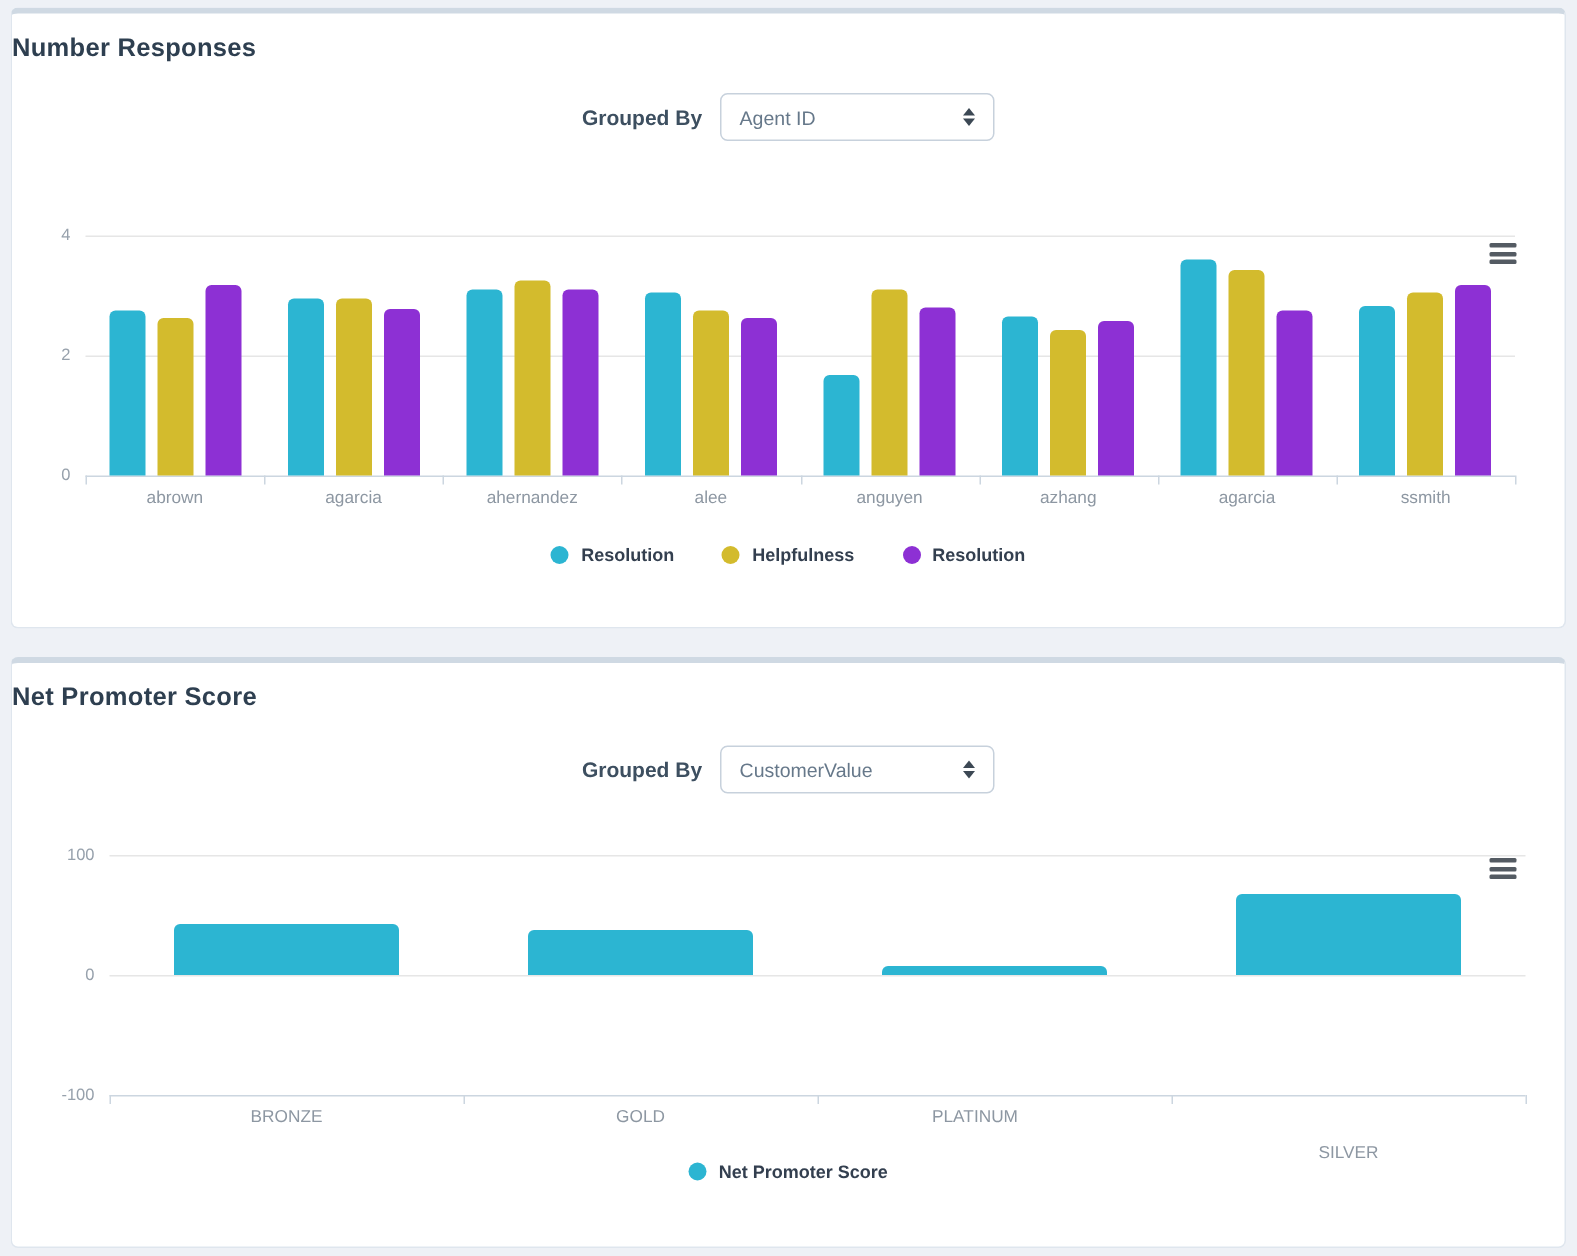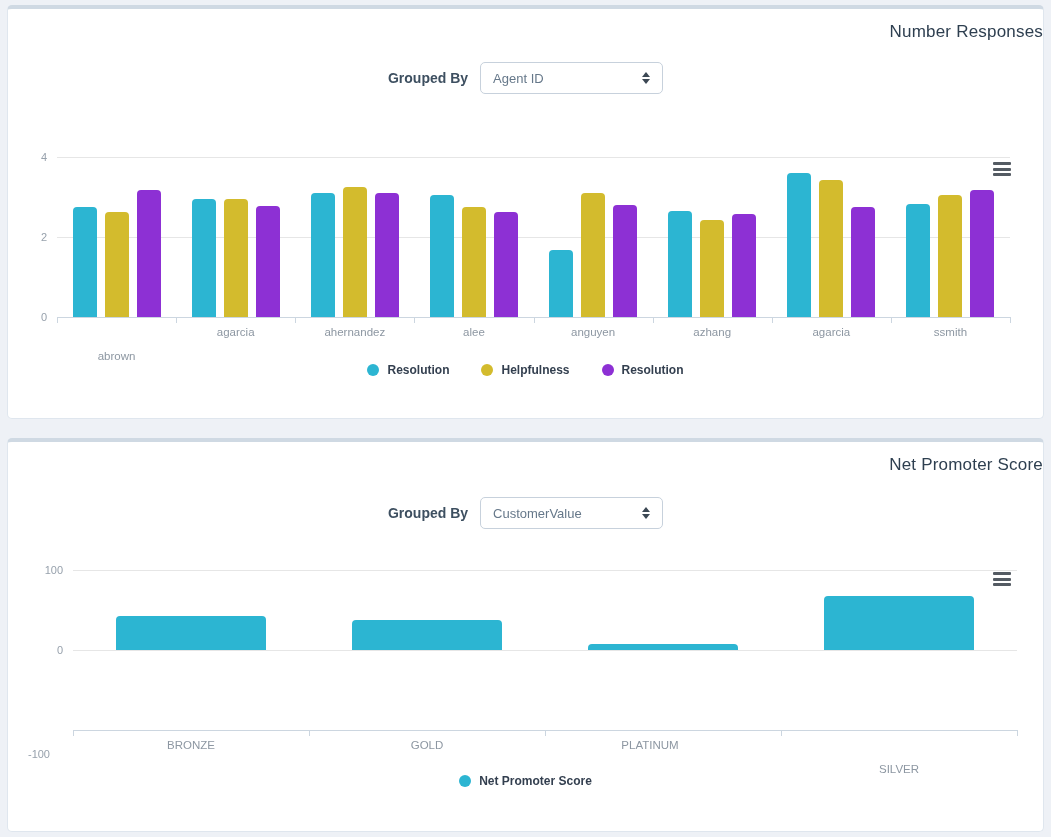--- a/index.html
+++ b/index.html
@@ -17,24 +17,24 @@
     background:#ffffff;
     border:1px solid #dfe6ee;
     border-top:4px solid #cfd9e3;
     border-radius:5px;
   }
   #panel-1 { top:5px;   height:414px; }
   #panel-2 { top:438px; height:394px; }
 
   .chart-title {
     position:absolute;
-    top:13px; left:0; right:0;
-    text-align:right;
+    top:13px; left:0; right:15px;
+    text-align:left;
     font-size:17px;
-    font-weight:normal;
+    font-weight:bold;
     color:#2e3f50;
     letter-spacing:0.2px;
   }
   .controls {
     position:absolute;
     left:0; right:0;
     display:flex;
     justify-content:center;
     align-items:center;
     gap:12px;
@@ -182,21 +182,21 @@
       <div class="ytick-label" style="left: -3px; top: 142px;">4</div>
       <div class="xtick" style="left: 49px; top: 308px;"></div>
       <div class="xtick" style="left: 168.125px; top: 308px;"></div>
       <div class="xtick" style="left: 287.25px; top: 308px;"></div>
       <div class="xtick" style="left: 406.375px; top: 308px;"></div>
       <div class="xtick" style="left: 525.5px; top: 308px;"></div>
       <div class="xtick" style="left: 644.625px; top: 308px;"></div>
       <div class="xtick" style="left: 763.75px; top: 308px;"></div>
       <div class="xtick" style="left: 882.875px; top: 308px;"></div>
       <div class="xtick" style="left: 1002px; top: 308px;"></div>
-      <div class="xcat-label" style="left: 49px; width: 119.125px; top: 317px; margin-top: 24px;">abrown</div>
+      <div class="xcat-label" style="left: 49px; width: 119.125px; top: 317px;">abrown</div>
       <div class="xcat-label" style="left: 168.125px; width: 119.125px; top: 317px;">agarcia</div>
       <div class="xcat-label" style="left: 287.25px; width: 119.125px; top: 317px;">ahernandez</div>
       <div class="xcat-label" style="left: 406.375px; width: 119.125px; top: 317px;">alee</div>
       <div class="xcat-label" style="left: 525.5px; width: 119.125px; top: 317px;">anguyen</div>
       <div class="xcat-label" style="left: 644.625px; width: 119.125px; top: 317px;">azhang</div>
       <div class="xcat-label" style="left: 763.75px; width: 119.125px; top: 317px;">agarcia</div>
       <div class="xcat-label" style="left: 882.875px; width: 119.125px; top: 317px;">ssmith</div>
       <div class="bar" style="left: 64.5625px; width: 24px; top: 198px; height: 110px; background: rgb(44, 181, 210);"></div>
       <div class="bar" style="left: 183.688px; width: 24px; top: 190px; height: 118px; background: rgb(44, 181, 210);"></div>
       <div class="bar" style="left: 302.812px; width: 24px; top: 184px; height: 124px; background: rgb(44, 181, 210);"></div>
@@ -254,21 +254,21 @@
       <span>CustomerValue</span>
       <span class="arrows">
           <i class="tri-up"></i>
           <i class="tri-down"></i>
         </span>
     </div>
   </div>
 
   <div class="plot" id="plot-2">
       <div class="gridline axisline" style="left: 65px; width: 944px; top: 288px;"></div>
-      <div class="ytick-label" style="left: 0; top: 282px; margin-top: 24px;">-100</div>
+      <div class="ytick-label" style="left: 13px; top: 282px;">-100</div>
       <div class="gridline" style="left: 65px; width: 944px; top: 208px;"></div>
       <div class="ytick-label" style="left: 13px; top: 202px;">0</div>
       <div class="gridline" style="left: 65px; width: 944px; top: 128px;"></div>
       <div class="ytick-label" style="left: 13px; top: 122px;">100</div>
       <div class="xtick" style="left: 65px; top: 288px;"></div>
       <div class="xtick" style="left: 301px; top: 288px;"></div>
       <div class="xtick" style="left: 537px; top: 288px;"></div>
       <div class="xtick" style="left: 773px; top: 288px;"></div>
       <div class="xtick" style="left: 1009px; top: 288px;"></div>
       <div class="xcat-label" style="left: 65px; width: 236px; top: 297px;">BRONZE</div>

